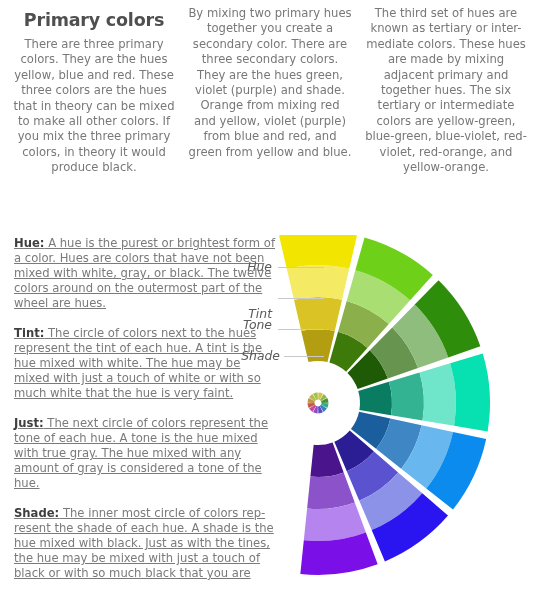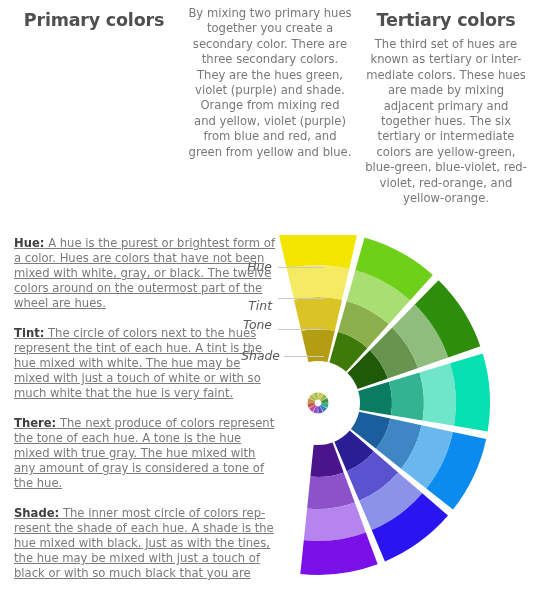--- a/index.html
+++ b/index.html
@@ -81,45 +81,45 @@
 </style>
 </head>
 <body>
 
 <div class="page">
 
   <div class="columns">
 
     <div class="col">
       <div class="col-title">Primary colors</div>
+      <div class="col-body">There are three primary colors. They are the hues yellow, blue and red. These three colors are the hues that in theory can be mixed to make all other colors. If you mix the three primary colors, in theory it would produce black.</div>
     </div>
 
     <div class="col">
       <div class="col-body">By mixing two primary hues together you create a secondary color. There are three secondary colors. They are the hues green, violet (purple) and shade. Orange from mixing red and yellow, violet (purple) from blue and red, and green from yellow and blue.</div>
     </div>
 
     <div class="col">
-      <div class="col-title">Tertiary colors</div>
       <div class="col-body">The third set of hues are known as tertiary or inter-mediate colors. These hues are made by mixing adjacent primary and together hues. The six tertiary or intermediate colors are yellow-green, blue-green, blue-violet, red-violet, red-orange, and yellow-orange.</div>
     </div>
 
   </div>
 
   <div class="defs">
 
     <div class="def">
       <b>Hue:</b><span> A hue is the purest or brightest form of a color. Hues are colors that have not been mixed with white, gray, or black. The twelve colors around on the outermost part of the wheel are hues.</span>
     </div>
 
     <div class="def">
       <b>Tint:</b><span> The circle of colors next to the hues represent the tint of each hue. A tint is the hue mixed with white. The hue may be mixed with just a touch of white or with so much white that the hue is very faint.</span>
     </div>
 
     <div class="def">
-      <b>There:</b><span> The next produce of colors represent the tone of each hue. A tone is the hue mixed with true gray. The hue mixed with any amount of gray is considered a tone of the hue.</span>
+      <b>Just:</b><span> The next circle of colors represent the tone of each hue. A tone is the hue mixed with true gray. The hue mixed with any amount of gray is considered a tone of the hue.</span>
     </div>
 
     <div class="def">
       <b>Shade:</b><span> The inner most circle of colors rep-resent the shade of each hue. A shade is the hue mixed with black. Just as with the tines, the hue may be mixed with just a touch of black or with so much black that you are</span>
     </div>
 
   </div>
 
   <div class="wheel-wrap">
     <svg id="wheel-svg" width="290" height="350" viewBox="0 0 290 350">
@@ -179,21 +179,21 @@
           <path d="M59.09549499035752 162.43584772555135 A10.5 10.5 0 0 1 62.43584772555135 159.09549499035754 L66.14528257518378 165.03183166345252 A3.5 3.5 0 0 0 65.03183166345251 166.14528257518378 Z" fill="#bdb84a"></path>
           <path d="M63.070548590748146 158.72905027498126 A10.5 10.5 0 0 1 67.63355528462374 157.5063963162995 L67.87785176154125 164.50213210543316 A3.5 3.5 0 0 0 66.35684953024938 164.90968342499374 Z" fill="#9ac44a"></path>
         </g>
       </svg>
   </div>
 
   <div class="wheel-labels">
     <div class="wlab" style="top:7px;right:58px;">Hue</div>
     <div class="leader" style="top:15px;right:6px;width:46px;"></div>
 
-    <div class="wlab" style="top:46px;right:58px;text-align:right;">Tint</div>
+    <div class="wlab" style="top:54px;right:58px;text-align:right;">Tint</div>
     <div class="leader" style="top:46px;right:6px;width:46px;"></div>
 
     <div class="wlab" style="top:65px;right:58px;">Tone</div>
     <div class="leader" style="top:77px;right:6px;width:46px;"></div>
 
     <div class="wlab" style="top:96px;right:50px;">Shade</div>
     <div class="leader" style="top:104px;right:6px;width:40px;"></div>
   </div>
 
 </div>

